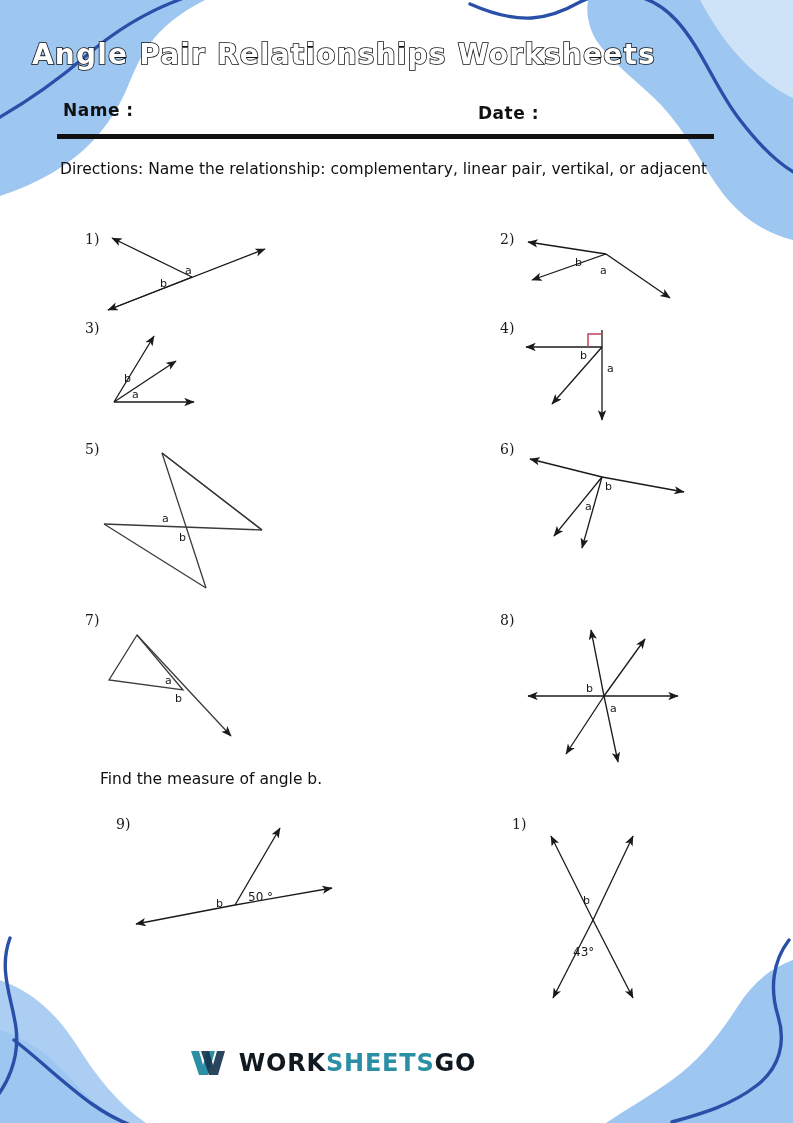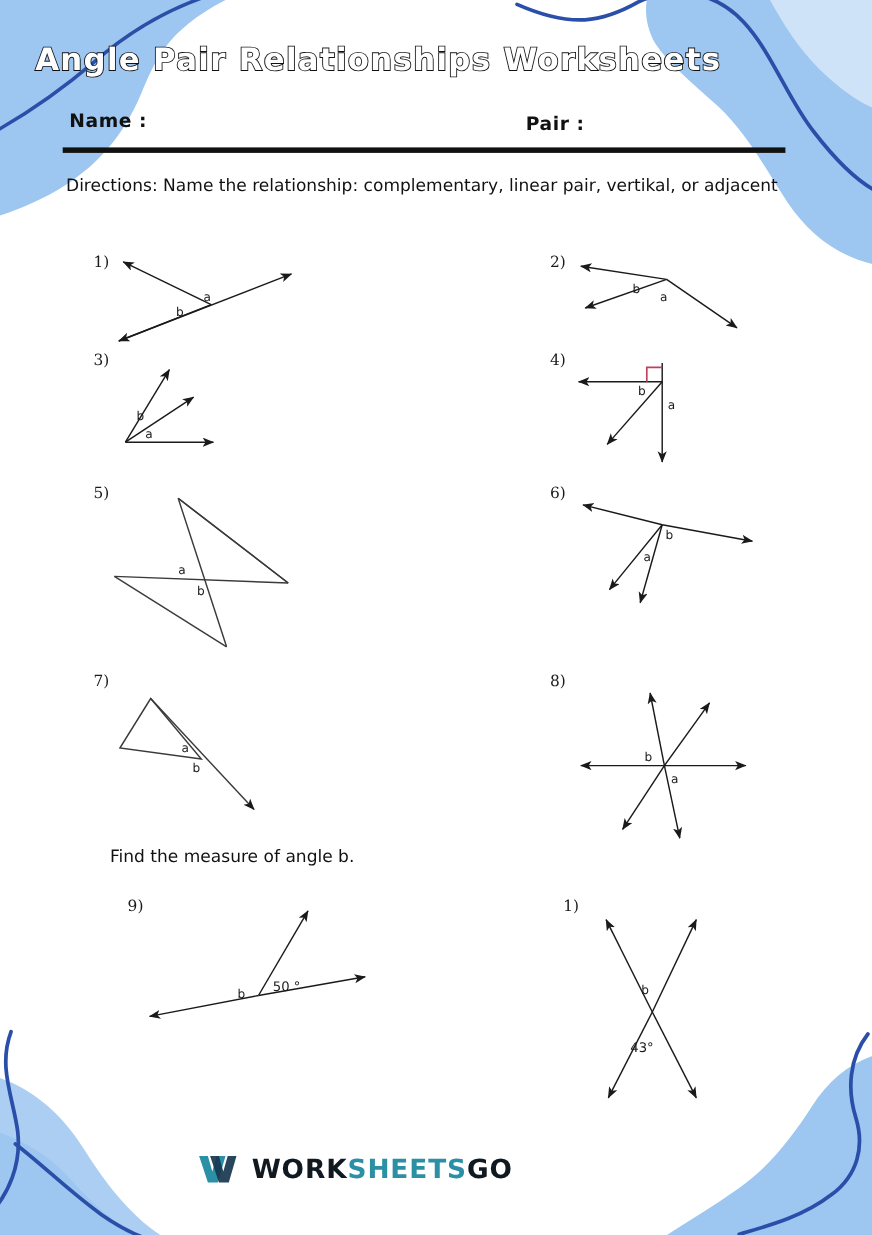--- a/index.html
+++ b/index.html
@@ -124,20 +124,21 @@
   
   #footer-logo {
     position: absolute;
     left: 0;
     top: 1048px;
     width: 645px;
     display: flex;
     align-items: center;
     justify-content: center;
     gap: 12px;
+    padding-left: 10px;
   }
   #logo-wordmark {
     font-family: "DejaVu Sans", sans-serif;
     font-size: 24px;
     font-weight: bold;
     letter-spacing: 0.8px;
     white-space: nowrap;
   }
   .wm-dark { color: #101820; }
   .wm-teal { color: #2b8fa6; }
@@ -165,21 +166,21 @@
     <path d="M10,938 C-2,970 12,998 16,1028 C20,1060 6,1086 -6,1100" fill="none" stroke="#2a4fa8" stroke-width="3.4" stroke-linecap="round"></path>
     <path d="M14,1040 C40,1060 64,1084 92,1104 C112,1118 130,1126 146,1130" fill="none" stroke="#2a4fa8" stroke-width="3.4" stroke-linecap="round"></path>
     <path d="M789,940 C772,962 770,990 778,1016 C786,1042 780,1068 756,1086 C730,1106 700,1114 672,1122" fill="none" stroke="#2a4fa8" stroke-width="3.4" stroke-linecap="round"></path>
   </svg>
 
   <div class="content">
 
     <div id="title">Angle Pair Relationships Worksheets</div>
 
     <div id="name-label">Name :</div>
-    <div id="date-label">Pair :</div>
+    <div id="date-label">Date :</div>
     <div id="rule"></div>
 
     <div id="directions">Directions: Name the relationship: complementary, linear pair, vertikal, or adjacent</div>
 
     <div class="pnum" style="left:85px; top:231px;">1)</div>
     <div class="fig" style="left:100px; top:232px;">
       <svg width="180" height="90" viewBox="0 0 180 90">
         <defs>
           <marker id="ah" markerWidth="9" markerHeight="9" refX="7.5" refY="3.2" orient="auto">
             <path d="M0,0 L8,3.2 L0,6.4 L2,3.2 Z" fill="#1a1a1a"></path>

